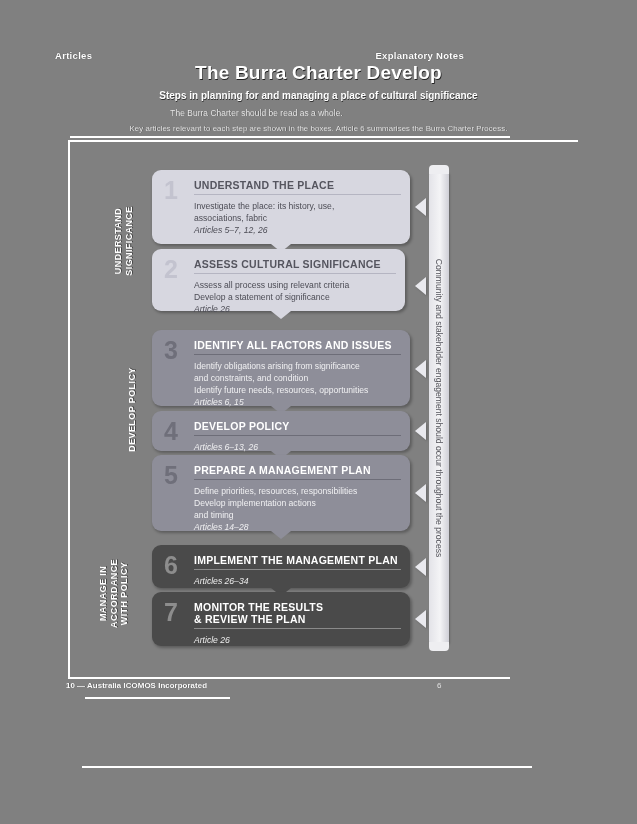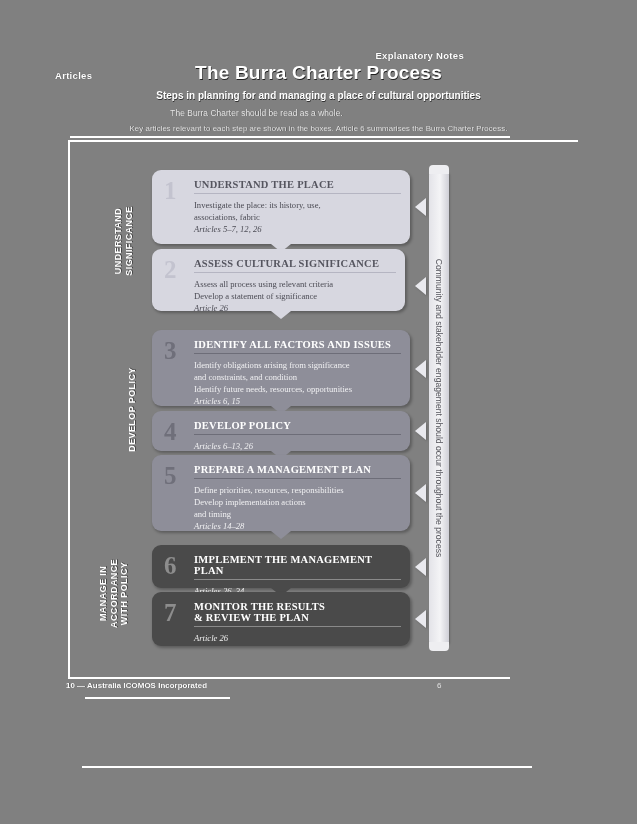--- a/index.html
+++ b/index.html
@@ -13,21 +13,21 @@
   }
   .page { position:absolute; left:0; top:0; width:637px; height:824px; }
 
   
   .runhead {
     position:absolute; top:50px;
     font-size:9.5px; font-weight:bold; color:#ffffff;
     letter-spacing:0.3px;
     text-shadow:0 0 1px rgba(0,0,0,.55);
   }
-  .runhead.left  { left:55px;margin-top:20px; }
+  .runhead.left  { left:55px; }
   .runhead.right { right:173px; }
 
   
   .doc-title {
     position:absolute; top:62px; left:0; width:637px;
     text-align:center; color:#ffffff;
     font-size:19px; font-weight:bold; letter-spacing:0.2px;
     text-shadow:0.6px 0.6px 0 rgba(0,0,0,.75);
   }
   .doc-sub1 {
@@ -61,21 +61,20 @@
     background:#ffffff;
   }
 
   
   .step {
     position:absolute;
     border-radius:9px;
     padding:9px 9px 10px 12px;
     display:flex;
     box-shadow:1.5px 2px 3px rgba(0,0,0,.28);
-    font-family:Liberation Serif, serif;
   }
   .step .num {
     font-size:25px; font-weight:bold;
     line-height:1;
     width:30px; flex:0 0 30px;
     margin-top:-1px;
   }
   .step .body { flex:1 1 auto; }
   .step .hd {
     font-size:10.5px; font-weight:bold;
@@ -199,22 +198,22 @@
   .caption .c2 { position:absolute; left:598px; top:9px; }
 </style>
 </head>
 <body>
 
 <div class="page">
 
   <div class="runhead left">Articles</div>
   <div class="runhead right">Explanatory Notes</div>
 
-  <div class="doc-title">The Burra Charter Process</div>
-  <div class="doc-sub1">Steps in planning for and managing a place of cultural opportunities</div>
+  <div class="doc-title">The Burra Charter Develop</div>
+  <div class="doc-sub1">Steps in planning for and managing a place of cultural significance</div>
   <div class="doc-sub2">The Burra Charter should be read as a whole.</div>
   <div class="doc-sub3">Key articles relevant to each step are shown in the boxes. Article 6 summarises the Burra Charter Process.</div>
 
   <div class="rule-top"></div>
   <div class="frame"></div>
 
   <div class="phase" style="left:113px; top:297px; width:112px;">
     <span>UNDERSTAND</span><br>
     <span>SIGNIFICANCE</span>
   </div>

